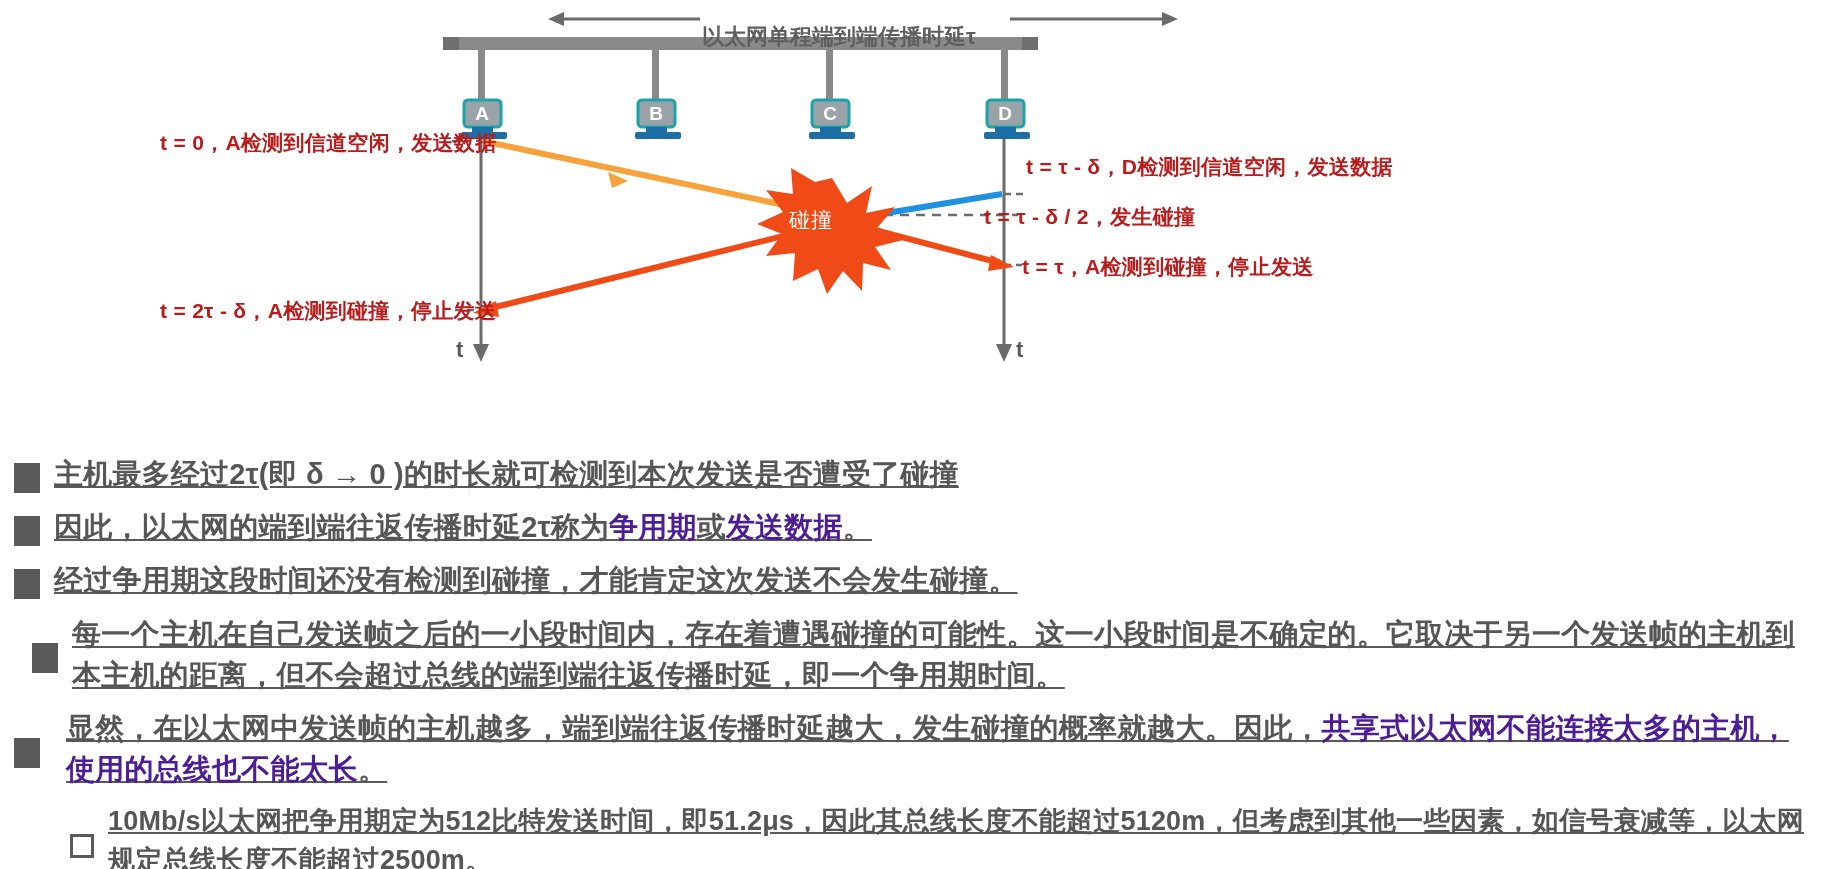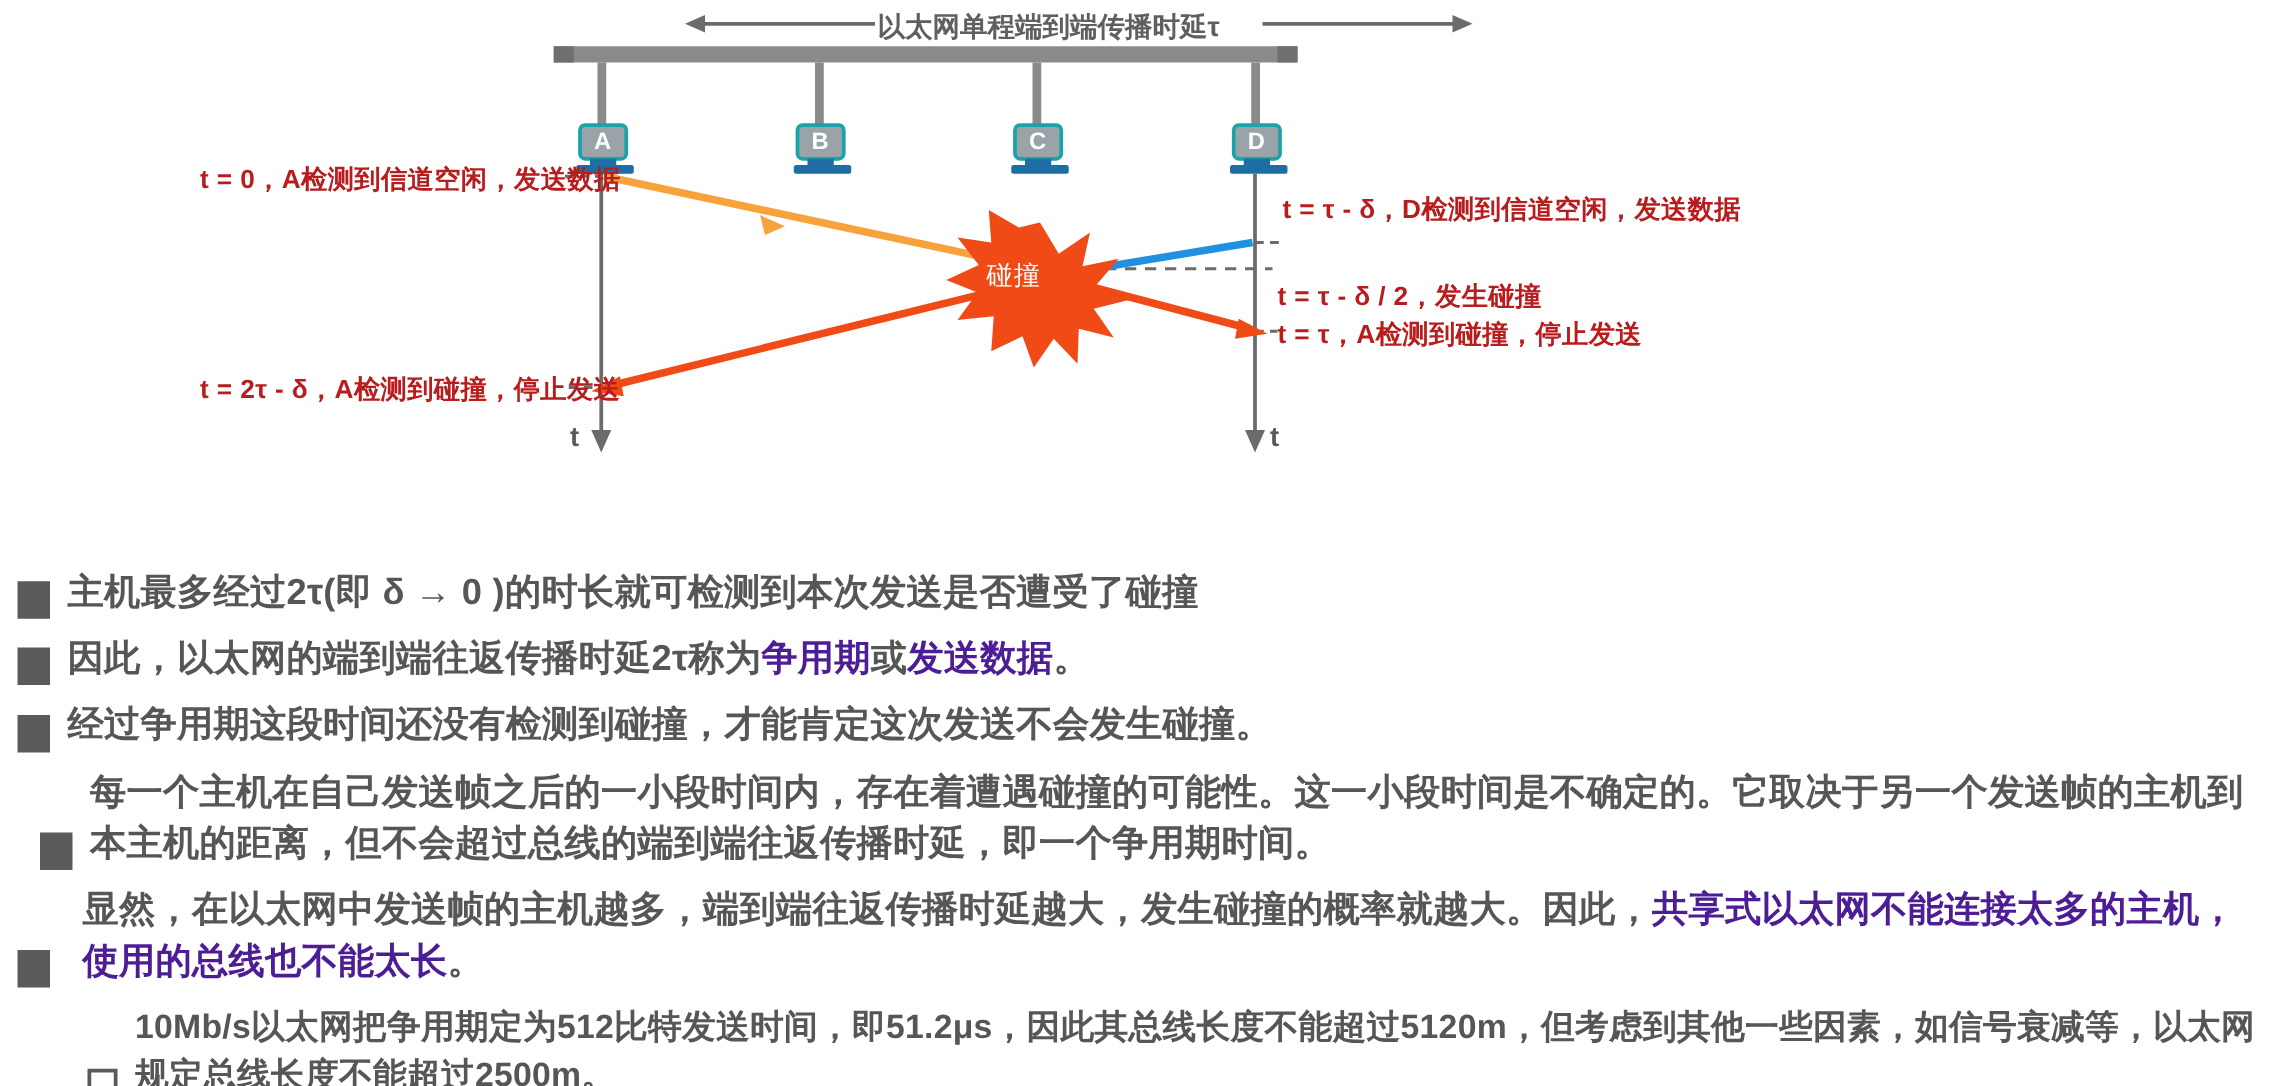--- a/index.html
+++ b/index.html
@@ -73,22 +73,23 @@
   
   #bullets {
     position: absolute;
     left: 0;
     top: 440px;
     width: 1830px;
     height: 429px;
   }
   .brow {
     display: flex;
-    align-items: flex-end;
+    align-items: center;
     padding: 0 14px 0 14px;
+    text-decoration: underline;
   }
   .bmark {
     flex: 0 0 auto;
     width: 26px;
     height: 30px;
     background: #5a5a5a;
     margin-right: 14px;
     margin-top: 7px;
   }
   .bmark.hollow {
@@ -200,34 +201,34 @@
     </g>
 
     <g>
       <polygon fill="#f04a16" points="
         832,178 847,203 872,186 866,213 895,207 877,228 903,240 875,247
         891,270 863,263 862,291 843,271 827,294 818,269 793,281 795,253
         766,256 782,234 757,224 783,212 766,190 793,194 791,168 815,182"></polygon>
     </g>
   </svg>
 
-  <div class="tau-title" style="left:702px; top:7px;">以太网单程端到端传播时延τ</div>
+  <div class="tau-title" style="left:702px; top:22px;">以太网单程端到端传播时延τ</div>
 
   <div class="pc-letter" style="left:462px; top:103px;">A</div>
   <div class="pc-letter" style="left:636px; top:103px;">B</div>
   <div class="pc-letter" style="left:810px; top:103px;">C</div>
   <div class="pc-letter" style="left:985px; top:103px;">D</div>
 
   <div class="collision-text" style="left:789px; top:206px;">碰撞</div>
 
   <div class="dlabel" style="left:160px; top:129px;">t = 0，A检测到信道空闲，发送数据</div>
 
   <div class="dlabel" style="left:1026px; top:153px;">t = τ - δ，D检测到信道空闲，发送数据</div>
 
-  <div class="dlabel" style="left:1022px; top:203px;margin-top:20px;">t = τ - δ / 2，发生碰撞</div>
+  <div class="dlabel" style="left:984px; top:203px;">t = τ - δ / 2，发生碰撞</div>
 
   <div class="dlabel" style="left:1022px; top:253px;">t = τ，A检测到碰撞，停止发送</div>
 
   <div class="dlabel" style="left:160px; top:297px;">t = 2τ - δ，A检测到碰撞，停止发送</div>
 
   <div class="taxis-label" style="left:456px; top:337px;">t</div>
   <div class="taxis-label" style="left:1016px; top:337px;">t</div>
 </div>
 
 <div id="bullets">

